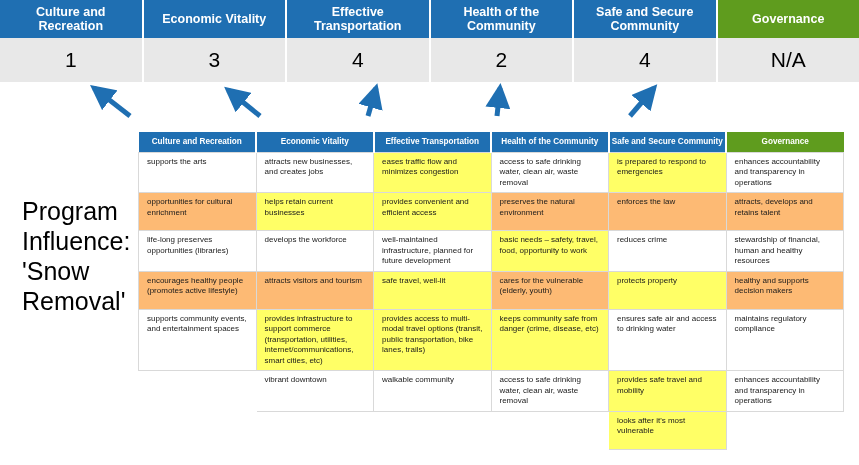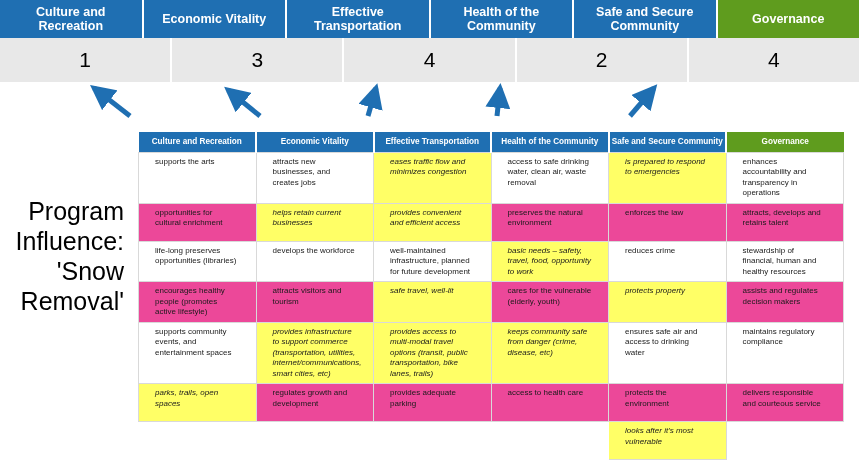--- a/index.html
+++ b/index.html
@@ -70,27 +70,27 @@
     position: absolute;
     left: 0;
     top: 82px;
     width: 859px;
     height: 52px;
   }
 
   
   #caption {
     position: absolute;
-    left: 4px;
+    left: 22px;
     top: 196px;
     width: 120px;
     font-size: 25px;
     line-height: 30px;
     color: #000000;
-    text-align: right;
+    text-align: left;
   }
 
   
   #matrix {
     position: absolute;
     left: 138px;
     top: 132px;
     width: 706px;
     border-collapse: collapse;
     table-layout: fixed;
@@ -110,28 +110,28 @@
   }
   #matrix th.gov {
     background: #5f9c1e;
     border-right: none;
   }
   #matrix td {
     font-size: 8px;
     line-height: 10.5px;
     color: #1a1a1a;
     vertical-align: top;
-    padding: 4px 16px;
+    padding: 4px 8px;
     border: 1px solid #d9d9d9;
     background: #ffffff;
     height: 38px;
     box-sizing: border-box;
   }
-  #matrix tr.shaded td { background: #ec4899; }
-  #matrix td.hl { background: #ffff66 !important; font-style: italic; }
+  #matrix tr.shaded td { background: #fdba74; }
+  #matrix td.hl { background: #ffff66 !important; }
   #matrix td.empty { background: #ffffff !important; border-color: #ffffff; }
   #matrix tr.shaded td.empty { background: #ffffff !important; border-color: #ffffff; }
 </style>
 </head>
 <body>
 
 <div id="top-band">
   <div id="top-header-row">
     <div class="top-head-cell">Culture and Recreation</div>
     <div class="top-head-cell">Economic Vitality</div>
@@ -139,20 +139,21 @@
     <div class="top-head-cell">Health of the Community</div>
     <div class="top-head-cell">Safe and Secure Community</div>
     <div class="top-head-cell gov">Governance</div>
   </div>
   <div id="top-score-row">
     <div class="top-score-cell">1</div>
     <div class="top-score-cell">3</div>
     <div class="top-score-cell">4</div>
     <div class="top-score-cell">2</div>
     <div class="top-score-cell">4</div>
+    <div class="top-score-cell">N/A</div>
   </div>
 </div>
 
 <svg id="arrow-layer" viewBox="0 0 859 52">
   <defs>
     <marker id="ah" viewBox="0 0 10 10" refX="8" refY="5" markerWidth="5" markerHeight="5" orient="auto-start-reverse">
       <path d="M 0 0 L 10 5 L 0 10 z" fill="#1f6fb2"></path>
     </marker>
   </defs>
   <g stroke="#1f6fb2" stroke-width="5" fill="none" marker-end="url(#ah)">
@@ -209,37 +210,37 @@
         <td class="hl">basic needs – safety, travel, food, opportunity to work</td>
         <td>reduces crime</td>
         <td>stewardship of financial, human and healthy resources</td>
       </tr>
       <tr class="shaded">
         <td>encourages healthy people (promotes active lifestyle)</td>
         <td>attracts visitors and tourism</td>
         <td class="hl">safe travel, well-lit</td>
         <td>cares for the vulnerable (elderly, youth)</td>
         <td class="hl">protects property</td>
-        <td>assists and regulates decision makers</td>
+        <td>healthy and supports decision makers</td>
       </tr>
       <tr>
         <td>supports community events, and entertainment spaces</td>
         <td class="hl">provides infrastructure to support commerce (transportation, utilities, internet/communications, smart cities, etc)</td>
         <td class="hl">provides access to multi-modal travel options (transit, public transportation, bike lanes, trails)</td>
         <td class="hl">keeps community safe from danger (crime, disease, etc)</td>
         <td>ensures safe air and access to drinking water</td>
         <td>maintains regulatory compliance</td>
       </tr>
-      <tr class="shaded">
-        <td class="hl">parks, trails, open spaces</td>
-        <td>regulates growth and development</td>
-        <td>provides adequate parking</td>
-        <td>access to health care</td>
-        <td>protects the environment</td>
-        <td>delivers responsible and courteous service</td>
+      <tr>
+        <td class="empty"></td>
+        <td>vibrant downtown</td>
+        <td>walkable community</td>
+        <td>access to safe drinking water, clean air, waste removal</td>
+        <td class="hl">provides safe travel and mobility</td>
+        <td>enhances accountability and transparency in operations</td>
       </tr>
       <tr class="shaded">
         <td class="empty"></td>
         <td class="empty"></td>
         <td class="empty"></td>
         <td class="empty"></td>
         <td class="hl">looks after it's most vulnerable</td>
         <td class="empty"></td>
       </tr>
     </tbody>

